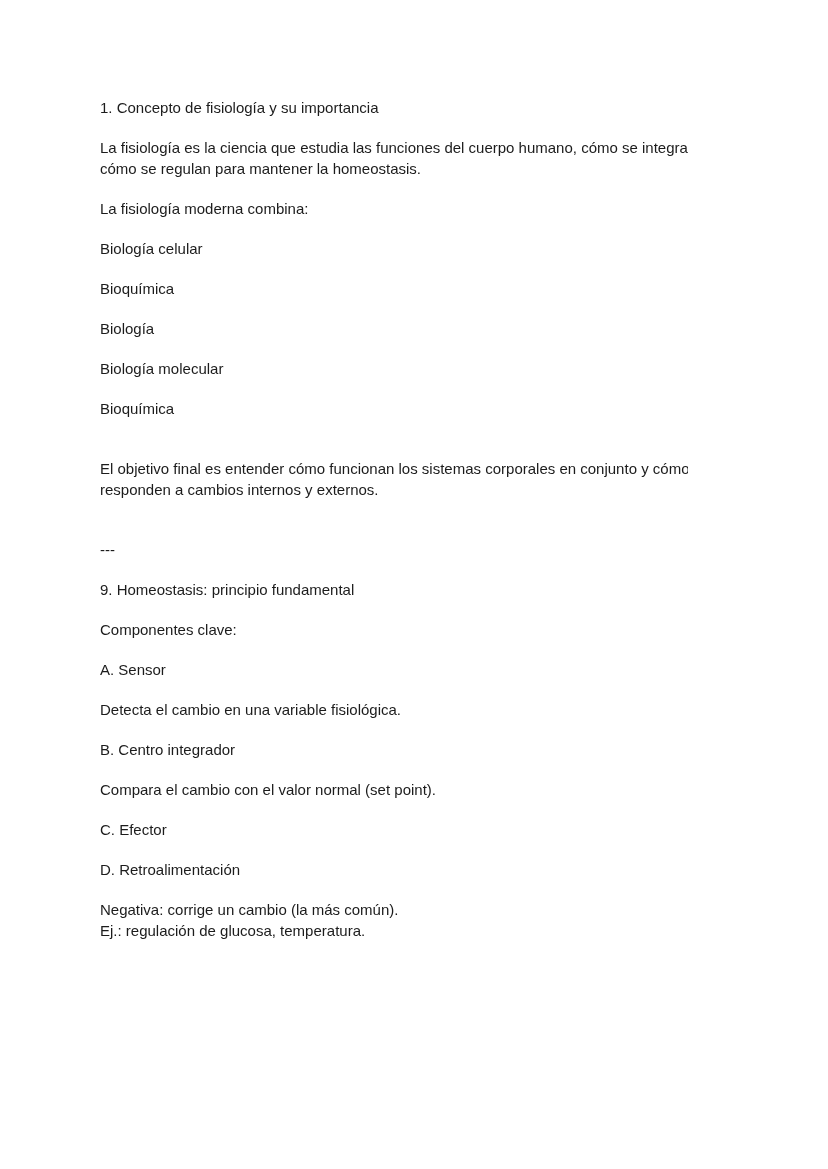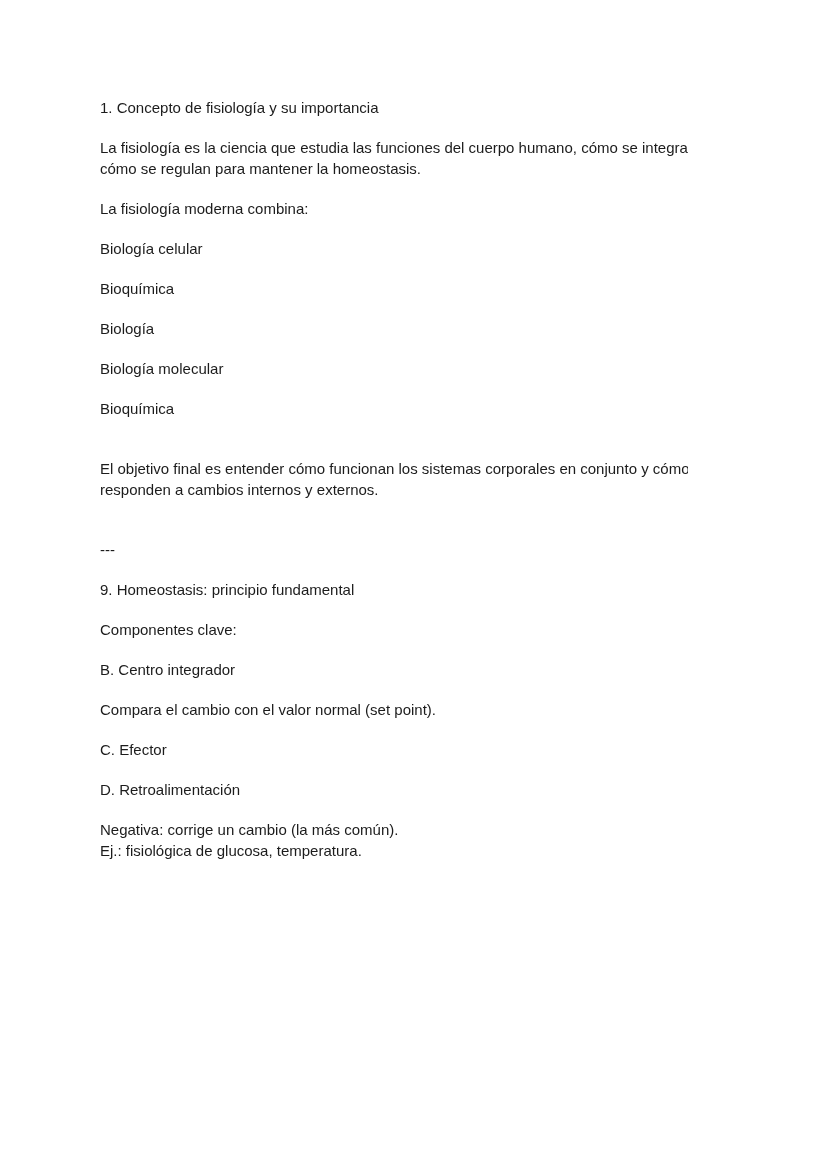--- a/index.html
+++ b/index.html
@@ -49,20 +49,22 @@
       <p>Biología</p>
       <p>Biología molecular</p>
       <p>Bioquímica</p>
       <p class="blank"></p>
       <p>El objetivo final es entender cómo funcionan los sistemas corporales en conjunto y cómo
 responden a cambios internos y externos.</p>
       <p class="blank"></p>
       <p>---</p>
       <p>9. Homeostasis: principio fundamental</p>
       <p>Componentes clave:</p>
+      <p>A. Sensor</p>
+      <p>Detecta el cambio en una variable fisiológica.</p>
       <p>B. Centro integrador</p>
       <p>Compara el cambio con el valor normal (set point).</p>
       <p>C. Efector</p>
       <p>D. Retroalimentación</p>
       <p>Negativa: corrige un cambio (la más común).
-Ej.: fisiológica de glucosa, temperatura.</p>
+Ej.: regulación de glucosa, temperatura.</p>
     </div>
 </div>
 
 </body></html>

